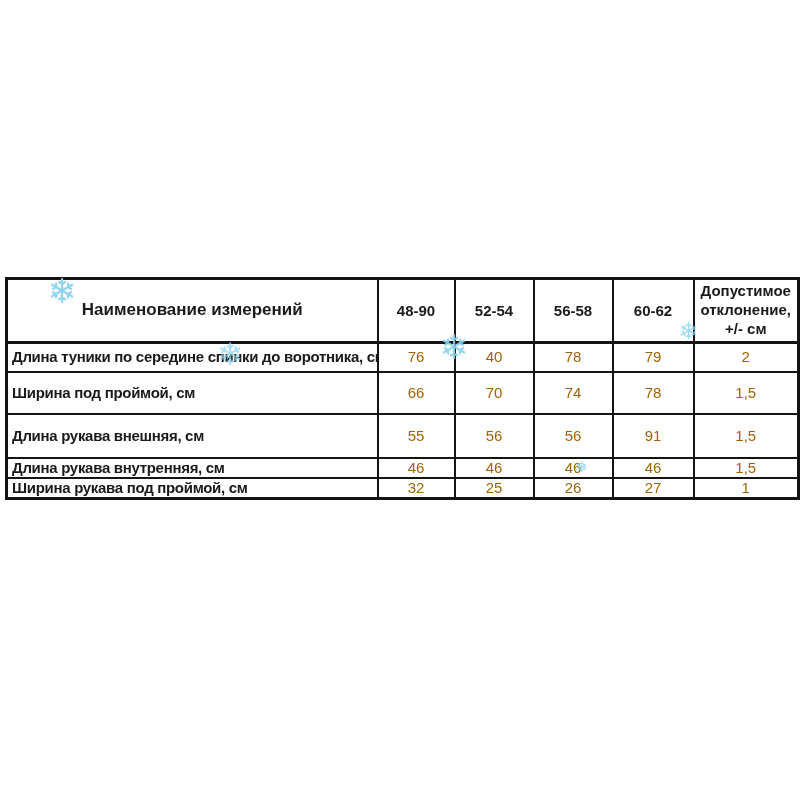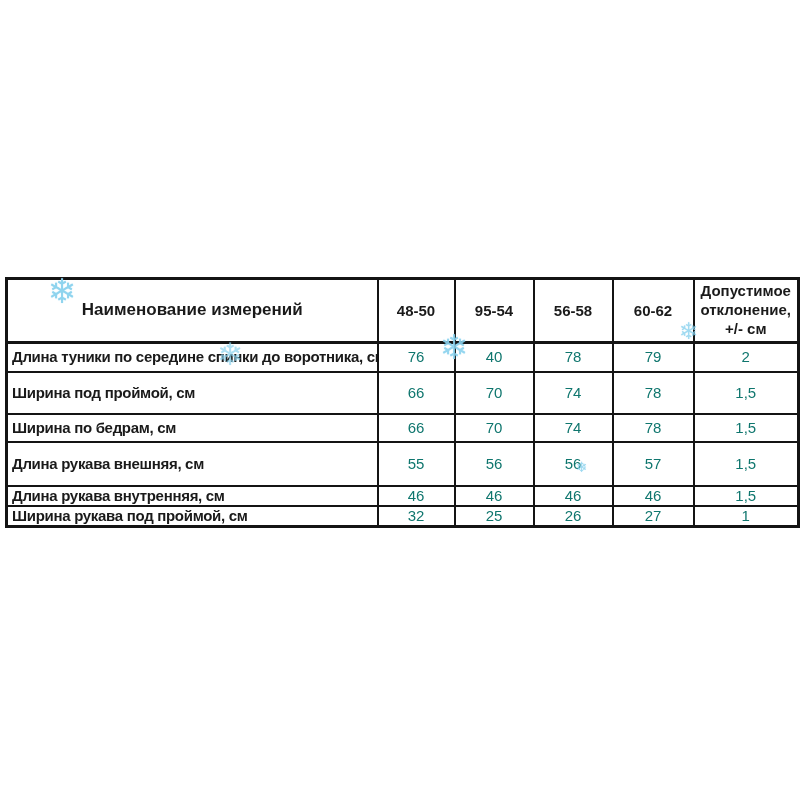--- a/index.html
+++ b/index.html
@@ -62,21 +62,21 @@
   td.row-label {
     text-align: left;
     font-weight: 700;
     white-space: nowrap;
     letter-spacing: -0.3px;
     padding-left: 4px;
   }
   td.num {
     text-align: center;
     font-weight: 400;
-    color: #0f766e;
+    color: #a16207;
   }
   tr.header-row { height: 64px; }
   tr.r0 { height: 29px; }
   tr.r1 { height: 42px; }
   tr.r2 { height: 28px; }
   tr.r3 { height: 44px; }
   tr.r4 { height: 20px; }
   tr.r5 { height: 18px; }
   tr.r6 { height: 22px; }
   .snowflake {
@@ -103,22 +103,22 @@
       <col style="width:371px">
       <col style="width:77px">
       <col style="width:79px">
       <col style="width:79px">
       <col style="width:81px">
       <col style="width:105px">
     </colgroup>
     <thead>
       <tr class="header-row">
         <th class="name-head">Наименование измерений</th>
-        <th class="size-head">48-50</th>
-        <th class="size-head">95-54</th>
+        <th class="size-head">48-90</th>
+        <th class="size-head">52-54</th>
         <th class="size-head">56-58</th>
         <th class="size-head">60-62</th>
         <th class="dev-head">Допустимое отклонение, +/- см</th>
       </tr>
     </thead>
     <tbody>
       <tr class="r0">
         <td class="row-label">Длина туники по середине спинки до воротника, см</td>
         <td class="num">76</td>
         <td class="num">40</td>
@@ -127,34 +127,26 @@
         <td class="num">2</td>
       </tr>
       <tr class="r1">
         <td class="row-label">Ширина под проймой, см</td>
         <td class="num">66</td>
         <td class="num">70</td>
         <td class="num">74</td>
         <td class="num">78</td>
         <td class="num">1,5</td>
       </tr>
-      <tr class="r2">
-        <td class="row-label">Ширина по бедрам, см</td>
-        <td class="num">66</td>
-        <td class="num">70</td>
-        <td class="num">74</td>
-        <td class="num">78</td>
-        <td class="num">1,5</td>
-      </tr>
       <tr class="r3">
         <td class="row-label">Длина рукава внешняя, см</td>
         <td class="num">55</td>
         <td class="num">56</td>
         <td class="num">56</td>
-        <td class="num">57</td>
+        <td class="num">91</td>
         <td class="num">1,5</td>
       </tr>
       <tr class="r4">
         <td class="row-label">Длина рукава внутренняя, см</td>
         <td class="num">46</td>
         <td class="num">46</td>
         <td class="num">46</td>
         <td class="num">46</td>
         <td class="num">1,5</td>
       </tr>

